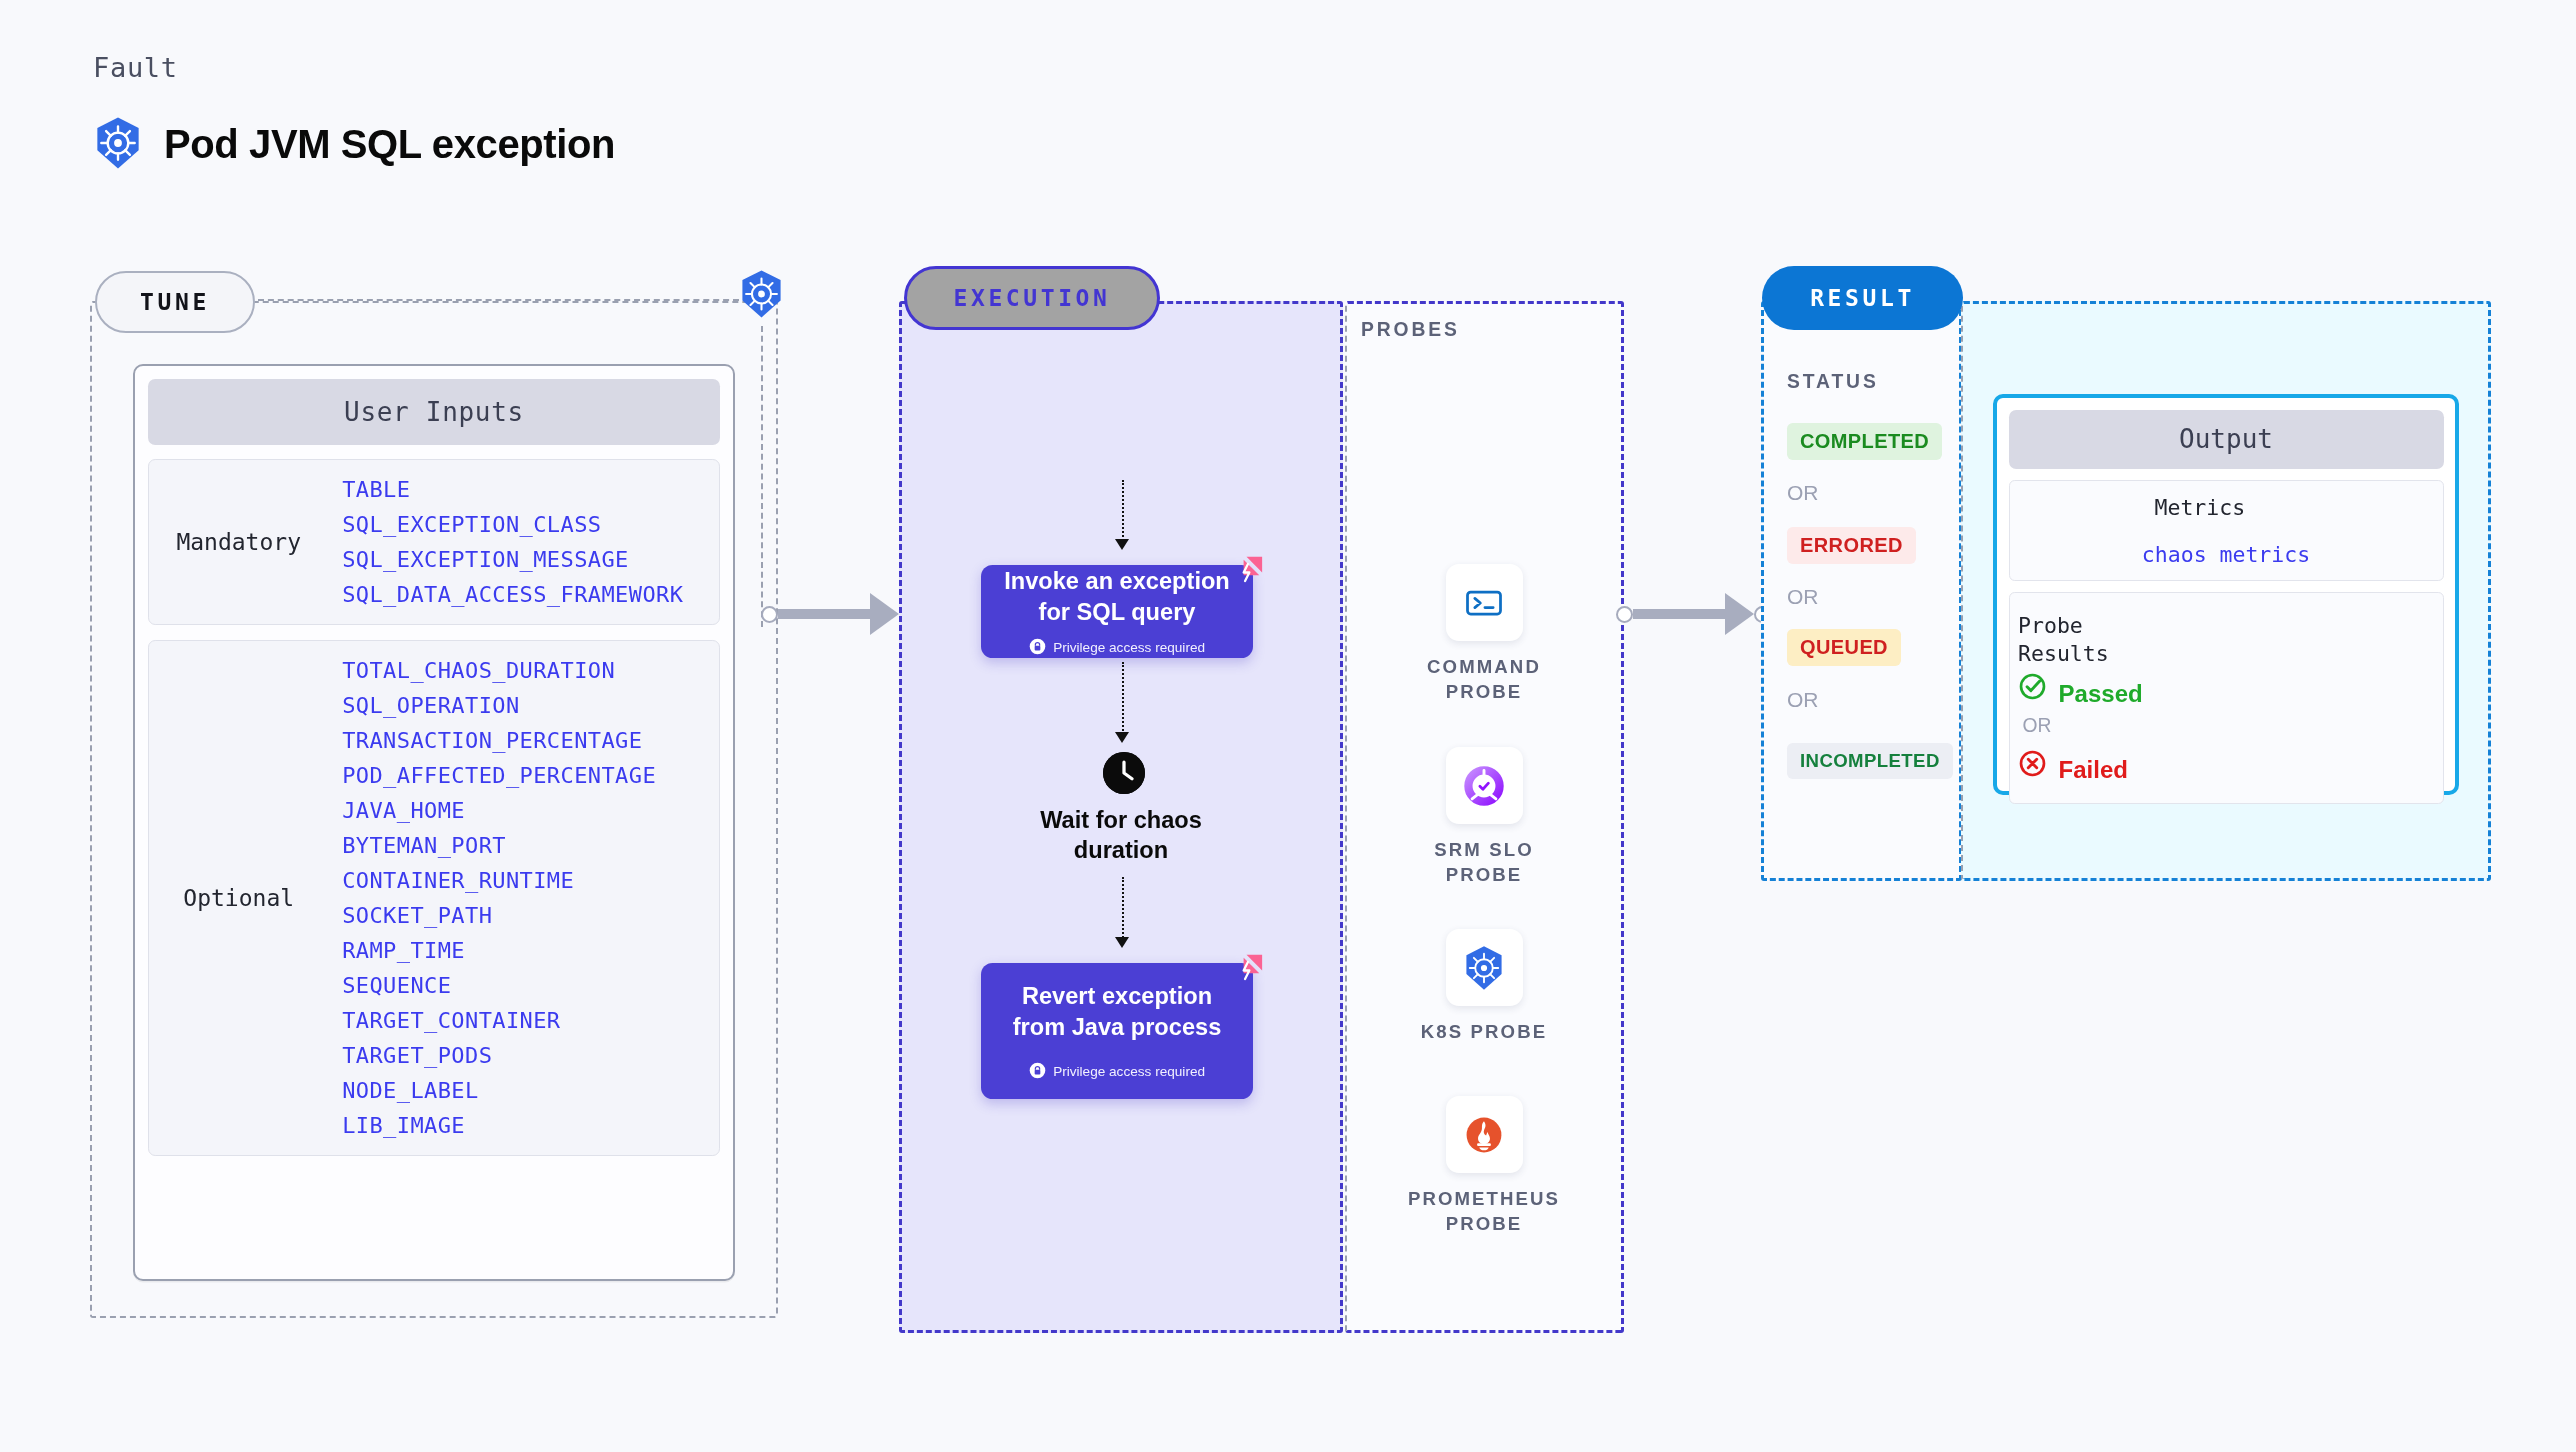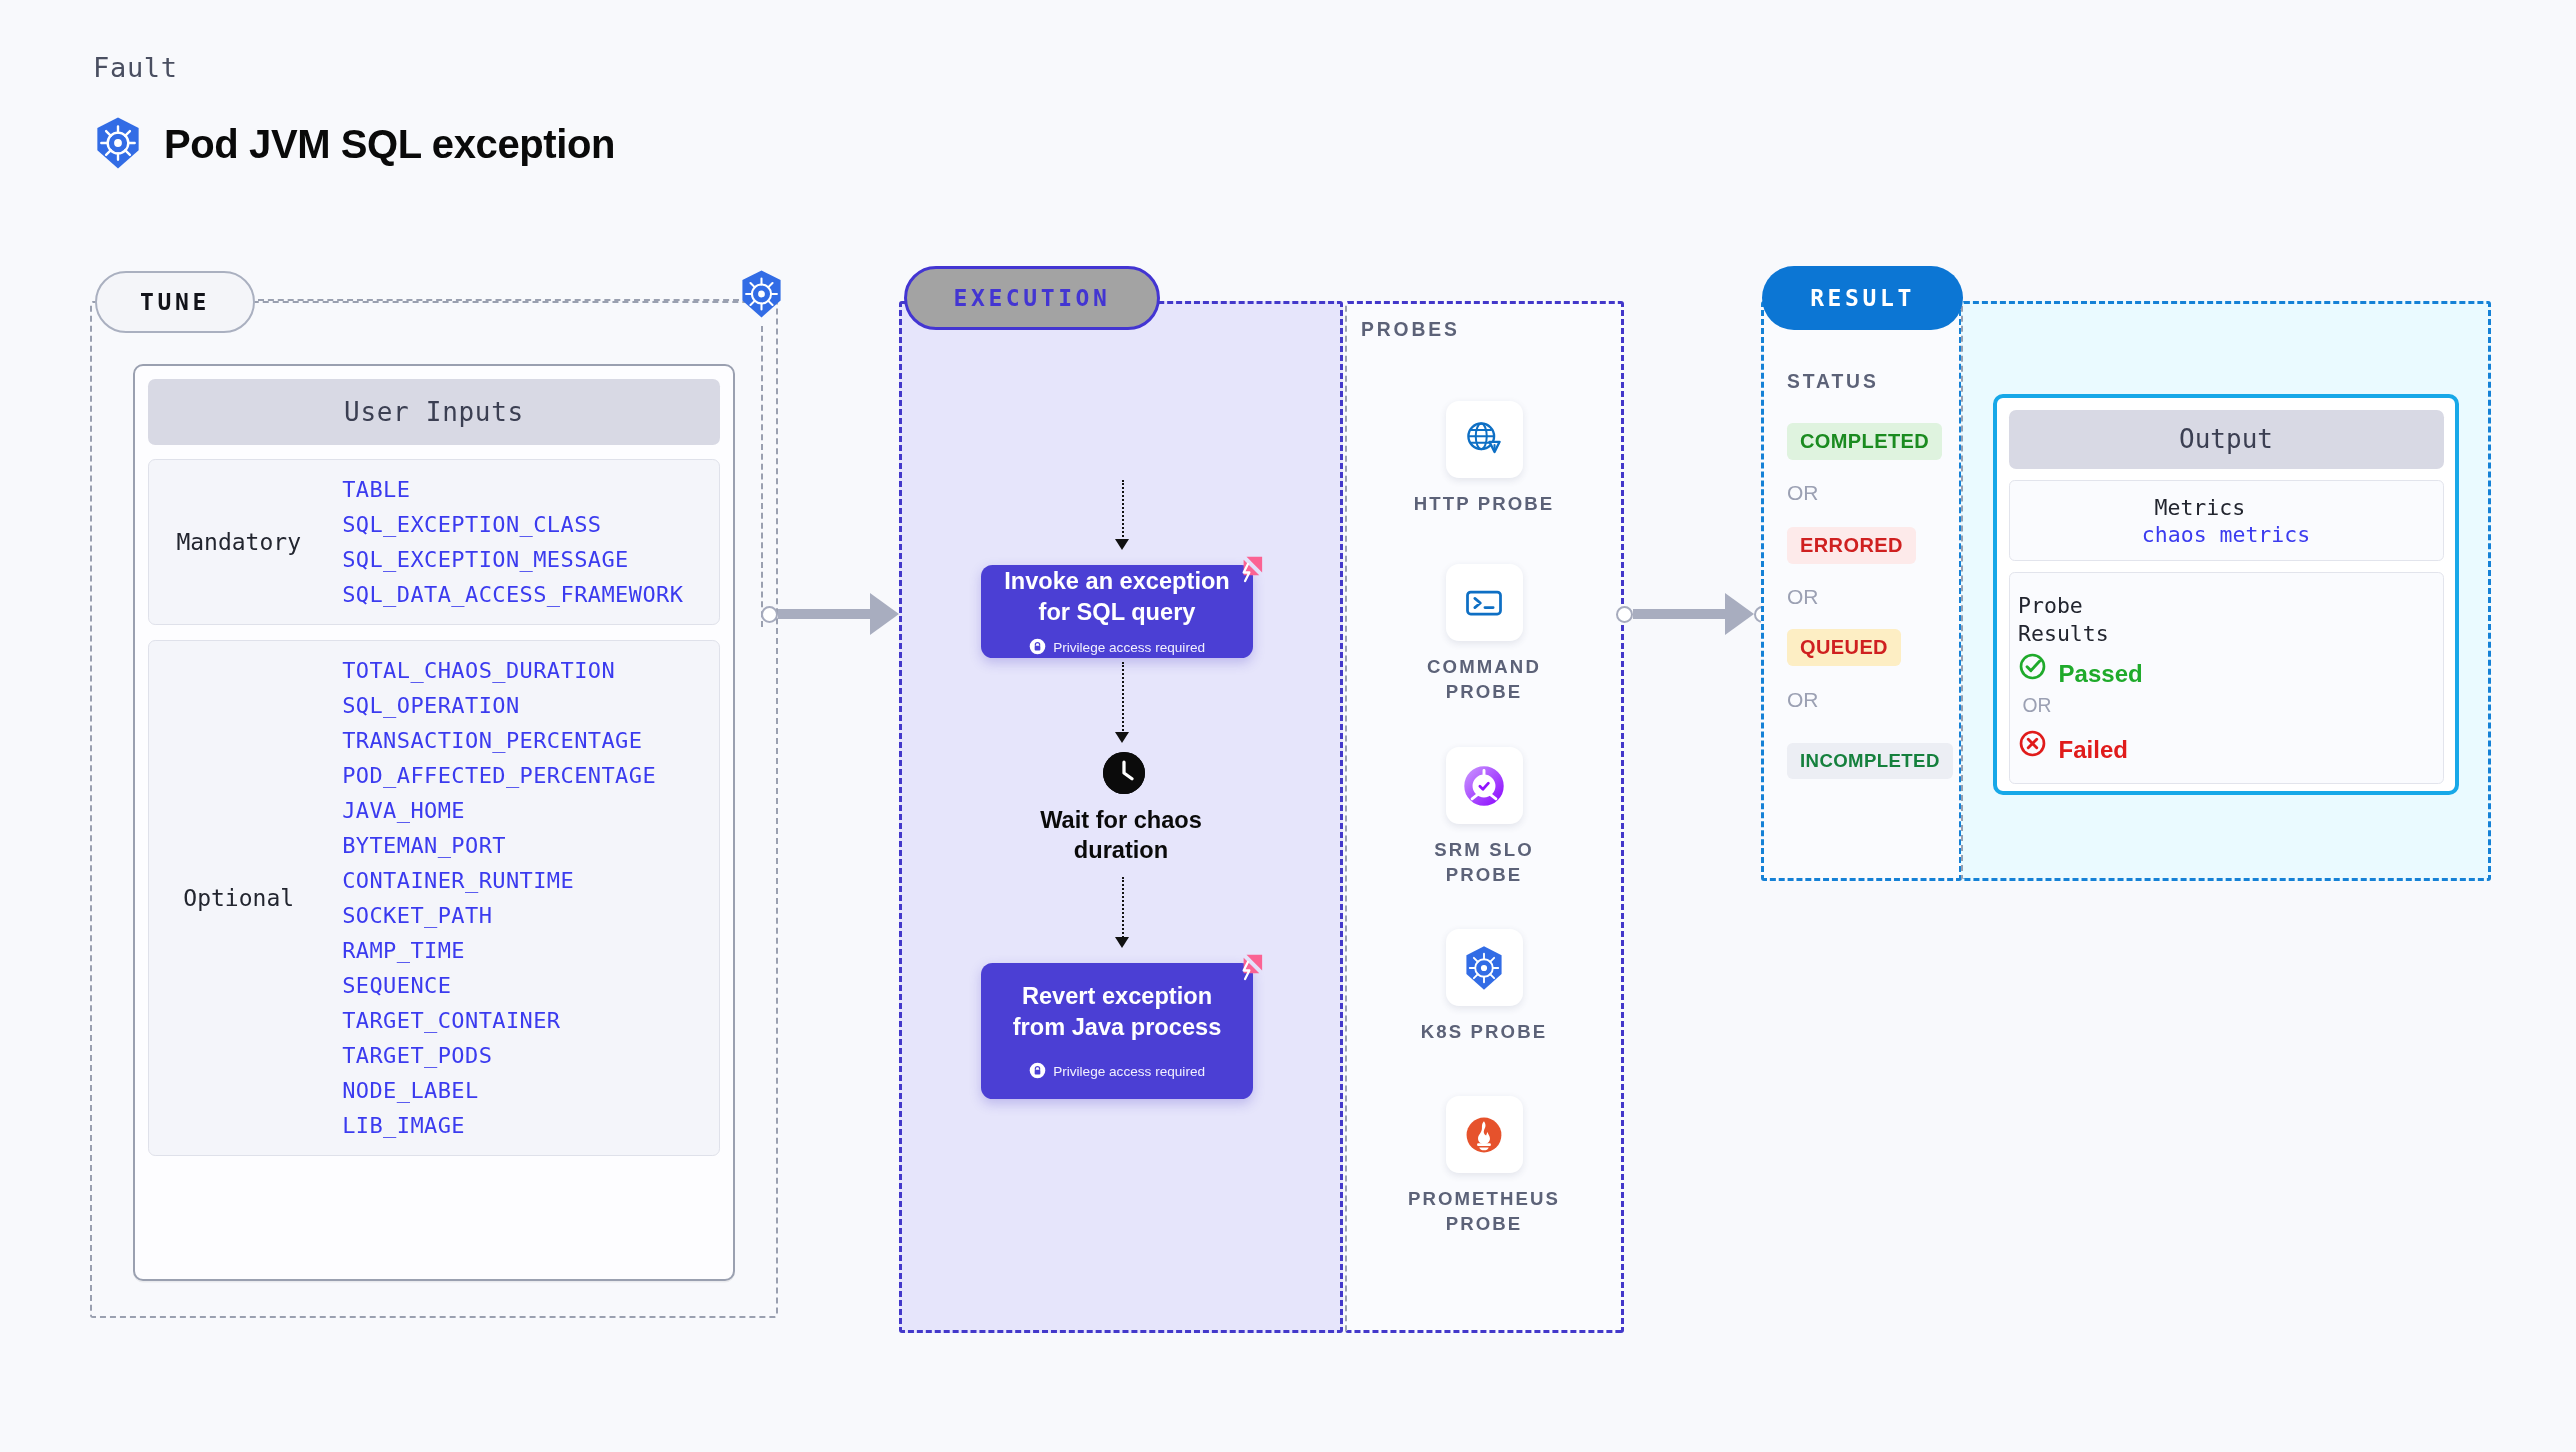--- a/index.html
+++ b/index.html
@@ -184,21 +184,21 @@
     margin-top: 11.5px; border: 1.4px solid #e2e4ec; border-radius: 5.7px;
     background: #fafbfe; display: flex; align-items: center; padding: 13px 8.6px; flex-direction: column;
   }
   .out-key {
     width: 143px; flex-shrink: 0;
     font-family: "DejaVu Sans Mono", monospace;
     font-size: 21.5px; color: #22252f; line-height: 1.3;
   }
   .out-val-metrics {
     font-family: "DejaVu Sans Mono", monospace;
-    font-size: 21.5px; color: #3b3bef;
+    font-size: 21.5px; color: #3b3bef; margin-top: 20px;
   }
   .probe-res { display: flex; flex-direction: column; gap: 7.2px; }
   .probe-res-line { display: flex; align-items: center; gap: 11.5px; }
   .probe-res-txt { font-size: 24px; font-weight: bold; margin-top: 12px; }
   .probe-or { font-size: 19.3px; color: #9ba0b3; padding-left: 4.3px; }
 
   
   .probe-item {
     position: absolute; width: 100%;
     display: flex; flex-direction: column; align-items: center;
@@ -366,35 +366,20 @@
           <path d="M26 4 L48 4 L48 26 Z" fill="#fb6393"></path>
           <path d="M4 26 L26 48 L4 48 Z" fill="#fb6393" transform="translate(18,-18)"></path>
           <path d="M28 14 L22 26 L30 26 L24 38" stroke="#fff" stroke-width="3.2" fill="none" stroke-linecap="round" stroke-linejoin="round"></path>
         </svg>
       </div>
     </div>
   </div>
   <div class="panel-badge" id="exec-badge">EXECUTION</div>
 
   <div class="panel" id="probes-box">
-    <div class="probe-item" style="top:97px;">
-      <div class="probe-tile">
-        <svg width="44" height="44" viewBox="0 0 48 48">
-          <circle cx="21" cy="20" r="14" fill="none" stroke="#0e6fc4" stroke-width="2.6"></circle>
-          <ellipse cx="21" cy="20" rx="6" ry="14" fill="none" stroke="#0e6fc4" stroke-width="2.2"></ellipse>
-          <path d="M7 20h28M9.5 13h23M9.5 27h23" stroke="#0e6fc4" stroke-width="2.2"></path>
-          <path d="M30 26 L41 26 L35.5 37 Z" fill="#fff" stroke="#0e6fc4" stroke-width="2.6" stroke-linejoin="round"></path>
-          <path d="M35.5 29.5v3.2" stroke="#0e6fc4" stroke-width="2.3" stroke-linecap="round"></path>
-          <circle cx="35.5" cy="34.6" r="1.1" fill="#0e6fc4"></circle>
-        </svg>
-      </div>
-      <div class="probe-label">
-        <span>HTTP  PROBE</span>
-      </div>
-    </div>
 
     <div class="probe-item" style="top:260px;">
       <div class="probe-tile">
         <svg width="44" height="44" viewBox="0 0 48 48">
           <rect x="6" y="12" width="36" height="24" rx="3.5" fill="none" stroke="#0e6fc4" stroke-width="3"></rect>
           <path d="M14 19l6 5-6 5M25 29h9" stroke="#0e6fc4" stroke-width="3" fill="none" stroke-linecap="round" stroke-linejoin="round"></path>
         </svg>
       </div>
       <div class="probe-label">
         <span>COMMAND</span><br><span>PROBE</span>

